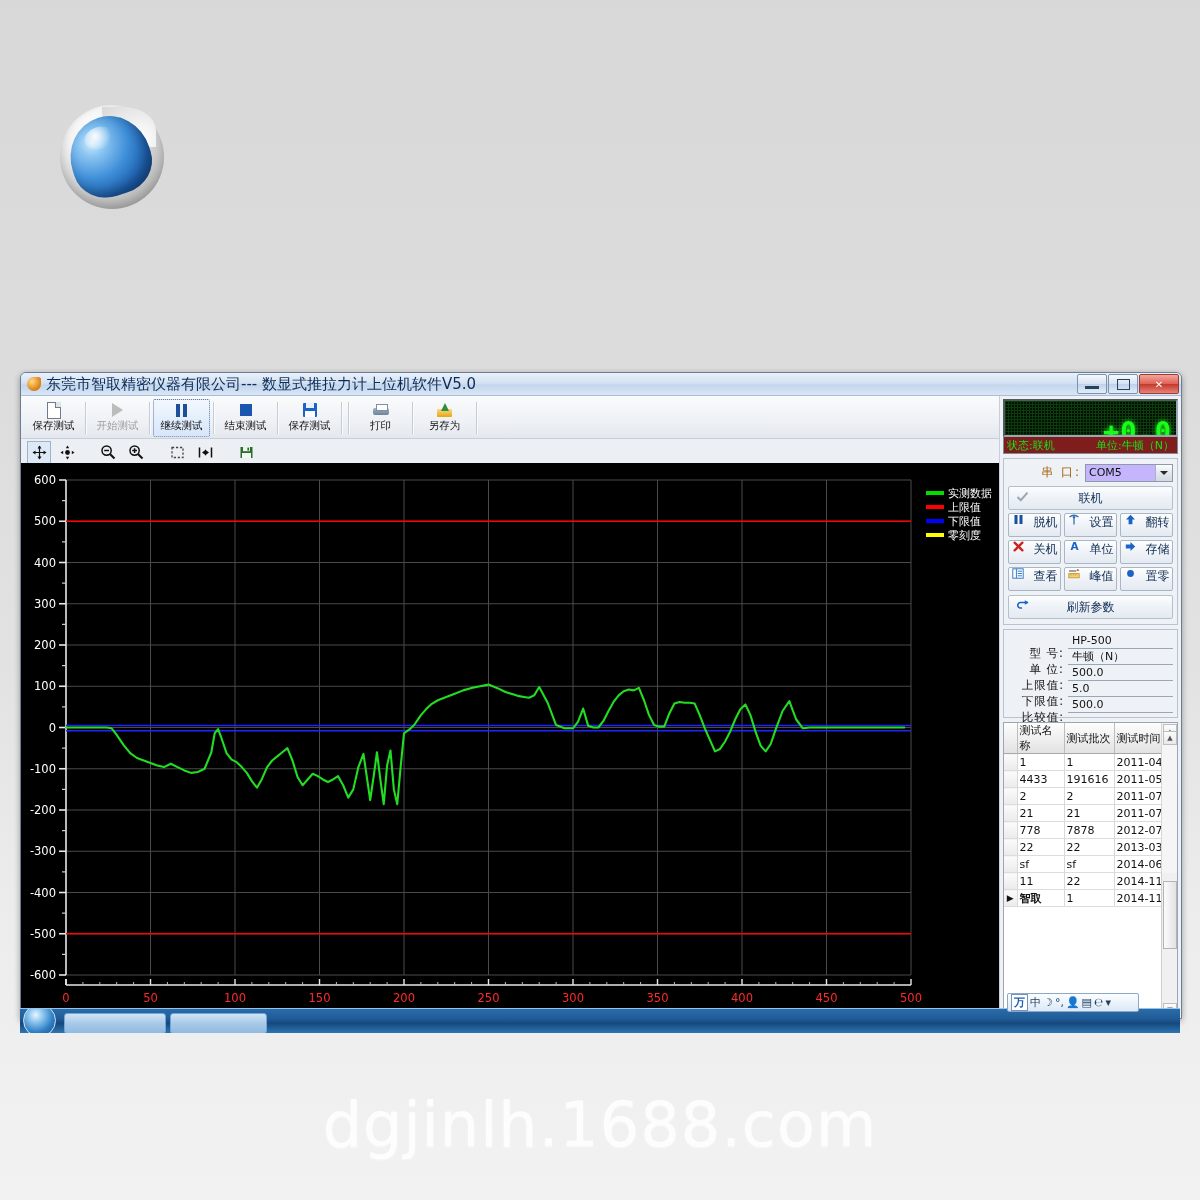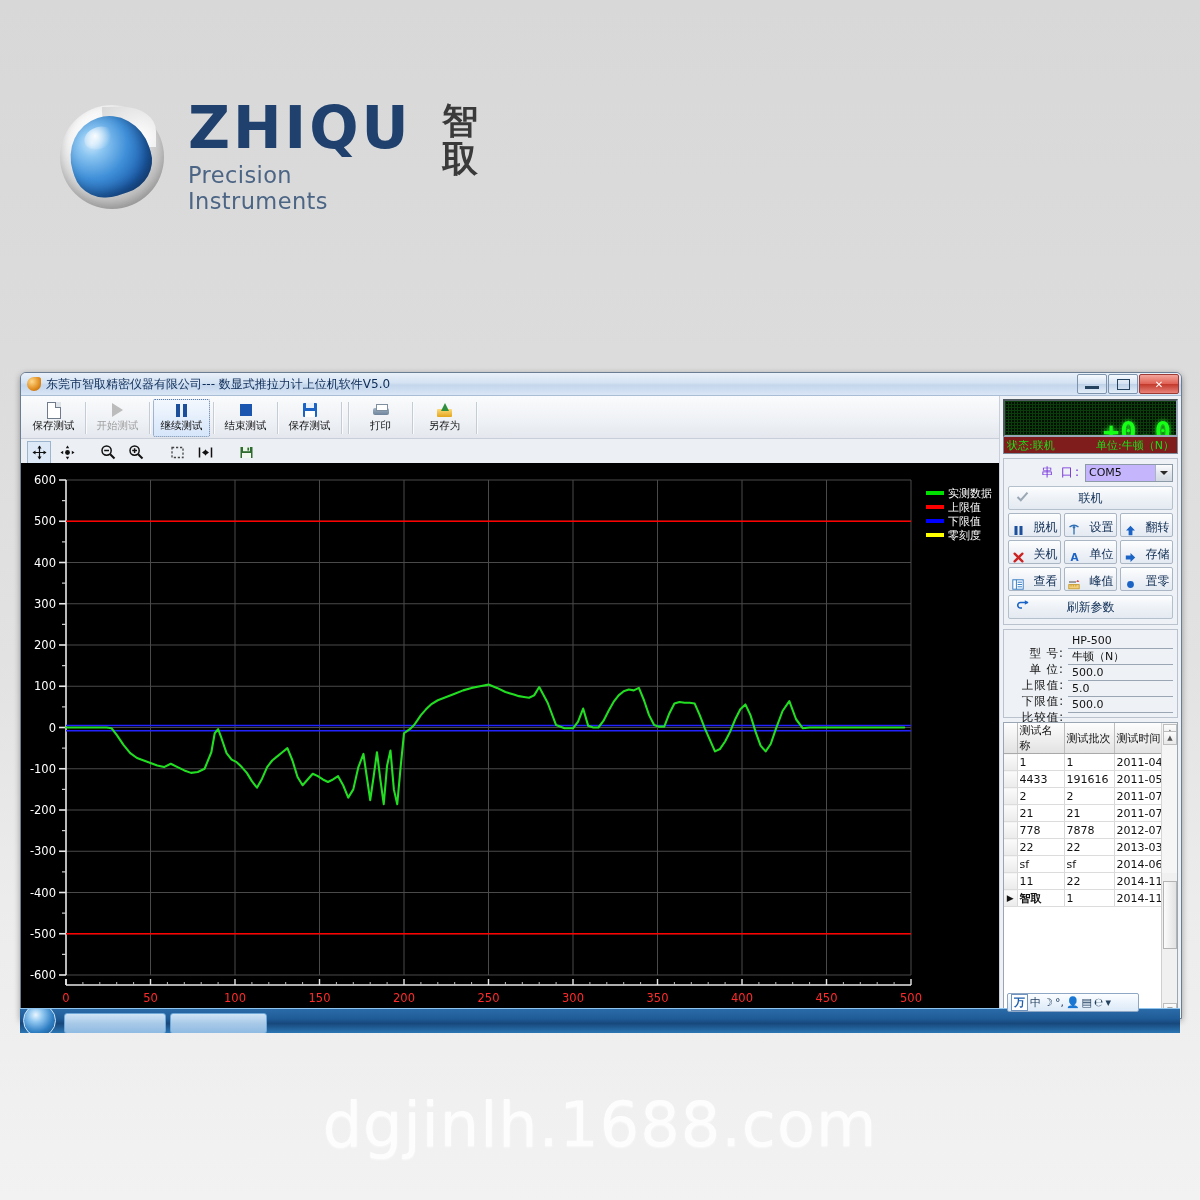--- a/index.html
+++ b/index.html
@@ -67,21 +67,21 @@
     background:linear-gradient(180deg,#e9f1fa 0%,#d4e2f2 45%,#c4d6ec 55%,#d9e6f6 100%);
     border-bottom:1px solid #a9bdd4;
     display:flex;align-items:center;padding-left:6px;position:relative;
   }
   #title-bar .app-icon{
     width:14px;height:14px;margin-right:5px;flex:0 0 14px;
     background:radial-gradient(circle at 35% 32%,#ffd98a,#e08b1d 60%,#a85e07);
     border-radius:50% 20% 50% 50%;
   }
   #title-bar .title-text{
-    font-size:12px;color:#0d2c58;white-space:nowrap;
+    font-size:15px;color:#0d2c58;white-space:nowrap;
     font-family:"DejaVu Sans","Liberation Sans",sans-serif;
   }
   .win-btns{position:absolute;right:2px;top:1px;display:flex;gap:1px;}
   .win-btn{
     width:28px;height:18px;border:1px solid #7d93ac;border-radius:2px;
     background:linear-gradient(180deg,#f6fafe,#d6e3f2 48%,#bfd2e8 52%,#e3edf8);
     display:flex;align-items:center;justify-content:center;font-size:10px;color:#25435f;
   }
   .win-btn.close{
     width:38px;border-color:#9d3a33;
@@ -159,21 +159,21 @@
   #led-status{
     height:17px;background:#7f1d1d;color:#18e018;font-size:11px;
     display:flex;align-items:center;justify-content:space-between;padding:0 3px;
     border:1px solid #7d8a99;border-top:0;box-sizing:border-box;
     font-family:"DejaVu Sans","Liberation Sans",sans-serif;
   }
   .rp-group{
     margin-top:4px;border:1px solid #b9c2cd;background:#eef1f5;padding:4px 4px 5px 4px;
   }
   #serial-row{display:flex;align-items:center;justify-content:flex-end;gap:4px;height:19px;}
-  #serial-row .lbl{font-size:12px;color:#6d28d9;letter-spacing:2px;}
+  #serial-row .lbl{font-size:12px;color:#a16207;letter-spacing:2px;}
   .combo{
     width:88px;height:18px;border:1px solid #8d9aa8;background:#c4b5fd;display:flex;align-items:center;
     font-size:11px;padding-left:3px;box-sizing:border-box;position:relative;color:#111;
     font-family:"DejaVu Sans","Liberation Sans",sans-serif;
   }
   .combo .arrow{
     position:absolute;right:0;top:0;width:16px;height:16px;
     background:linear-gradient(180deg,#fdfdfd,#e2e7ee 50%,#d2d9e2);
     border-left:1px solid #aab4c0;display:flex;align-items:center;justify-content:center;
   }
@@ -183,21 +183,21 @@
     background:linear-gradient(180deg,#fcfdfe,#eef2f7 50%,#e4eaf1);
     display:flex;align-items:center;justify-content:center;gap:6px;position:relative;
     font-size:12px;color:#0e2d55;
     font-family:"DejaVu Sans","Liberation Sans",sans-serif;
   }
   .btn-wide .ic{position:absolute;left:7px;top:3px;}
   .btn-grid{display:grid;grid-template-columns:repeat(3,1fr);gap:3px;margin-top:3px;}
   .gbtn{
     height:22px;border:1px solid #aab6c4;border-radius:2px;
     background:linear-gradient(180deg,#fdfefe,#f0f3f8 48%,#e4eaf2);
-    display:flex;align-items:flex-end;justify-content:center;gap:9px;
+    display:flex;align-items:flex-start;justify-content:center;gap:9px;
     font-size:12px;color:#0d2b52;
     font-family:"DejaVu Sans","Liberation Sans",sans-serif;
   }
   .gbtn .gi{width:13px;display:flex;align-items:center;justify-content:center;font-size:12px;line-height:12px;}
   
   #params{margin-top:4px;border:1px solid #b9c2cd;background:#eef1f5;padding:3px 4px 4px 4px;}
   .prow{display:flex;align-items:center;height:16px;font-size:11.5px;color:#111;}
   .prow .pl{width:56px;text-align:right;letter-spacing:1px;margin-top:24px;}
   .prow .pv{
     flex:1;margin-left:4px;border-bottom:1px solid #9aa6b3;height:14px;line-height:14px;
@@ -270,30 +270,20 @@
 <body>
 
 <div id="page-bg"></div>
 
 <div id="logo-area">
   <div class="logo-mark">
     <div class="ring"></div>
     <div class="cut"></div>
     <div class="drop"></div>
     <div class="gloss"></div>
-  </div>
-  <div class="logo-text">
-    <div class="logo-latin">
-      <div class="logo-zhiqu">ZHIQU</div>
-      <div class="logo-sub">Precision Instruments</div>
-    </div>
-    <div class="logo-cn">
-      <span>智</span>
-      <span>取</span>
-    </div>
   </div>
 </div>
 
 <div id="app-window">
 
   <div id="title-bar">
     <div class="app-icon"></div>
     <div class="title-text">东莞市智取精密仪器有限公司--- 数显式推拉力计上位机软件V5.0</div>
     <div class="win-btns">
       <div class="win-btn">

